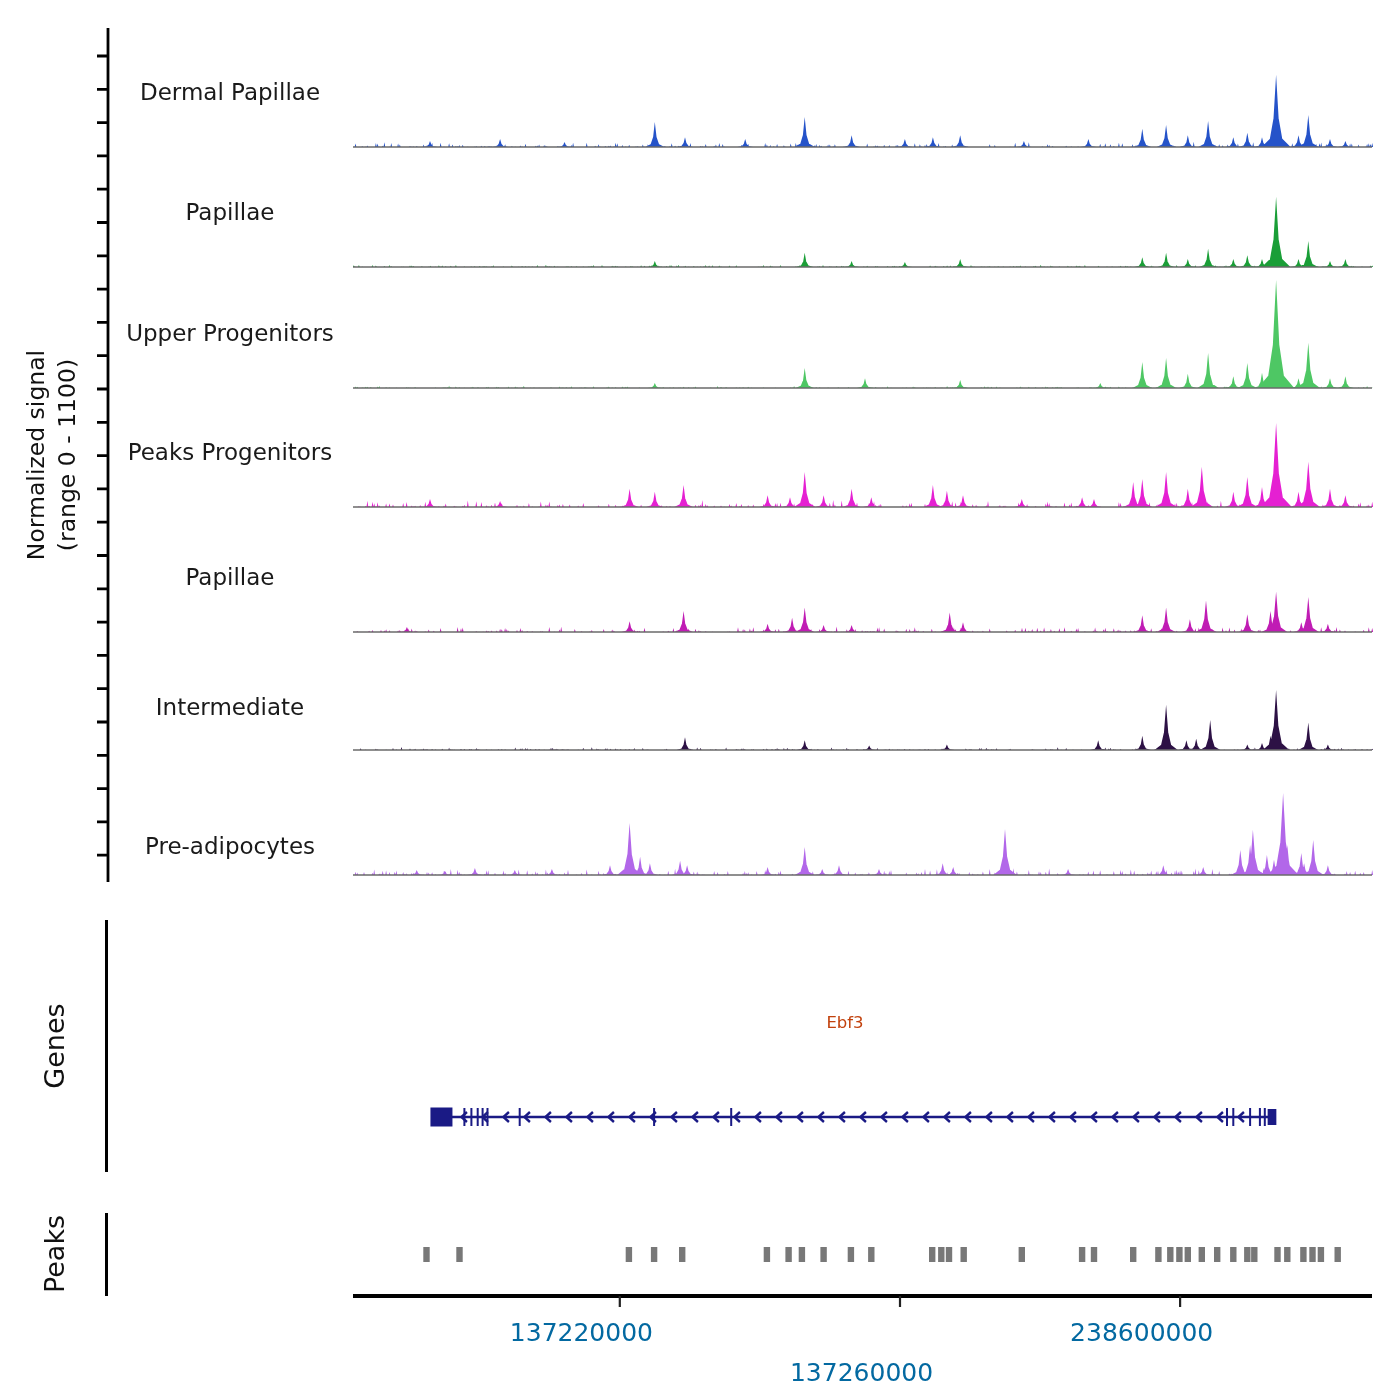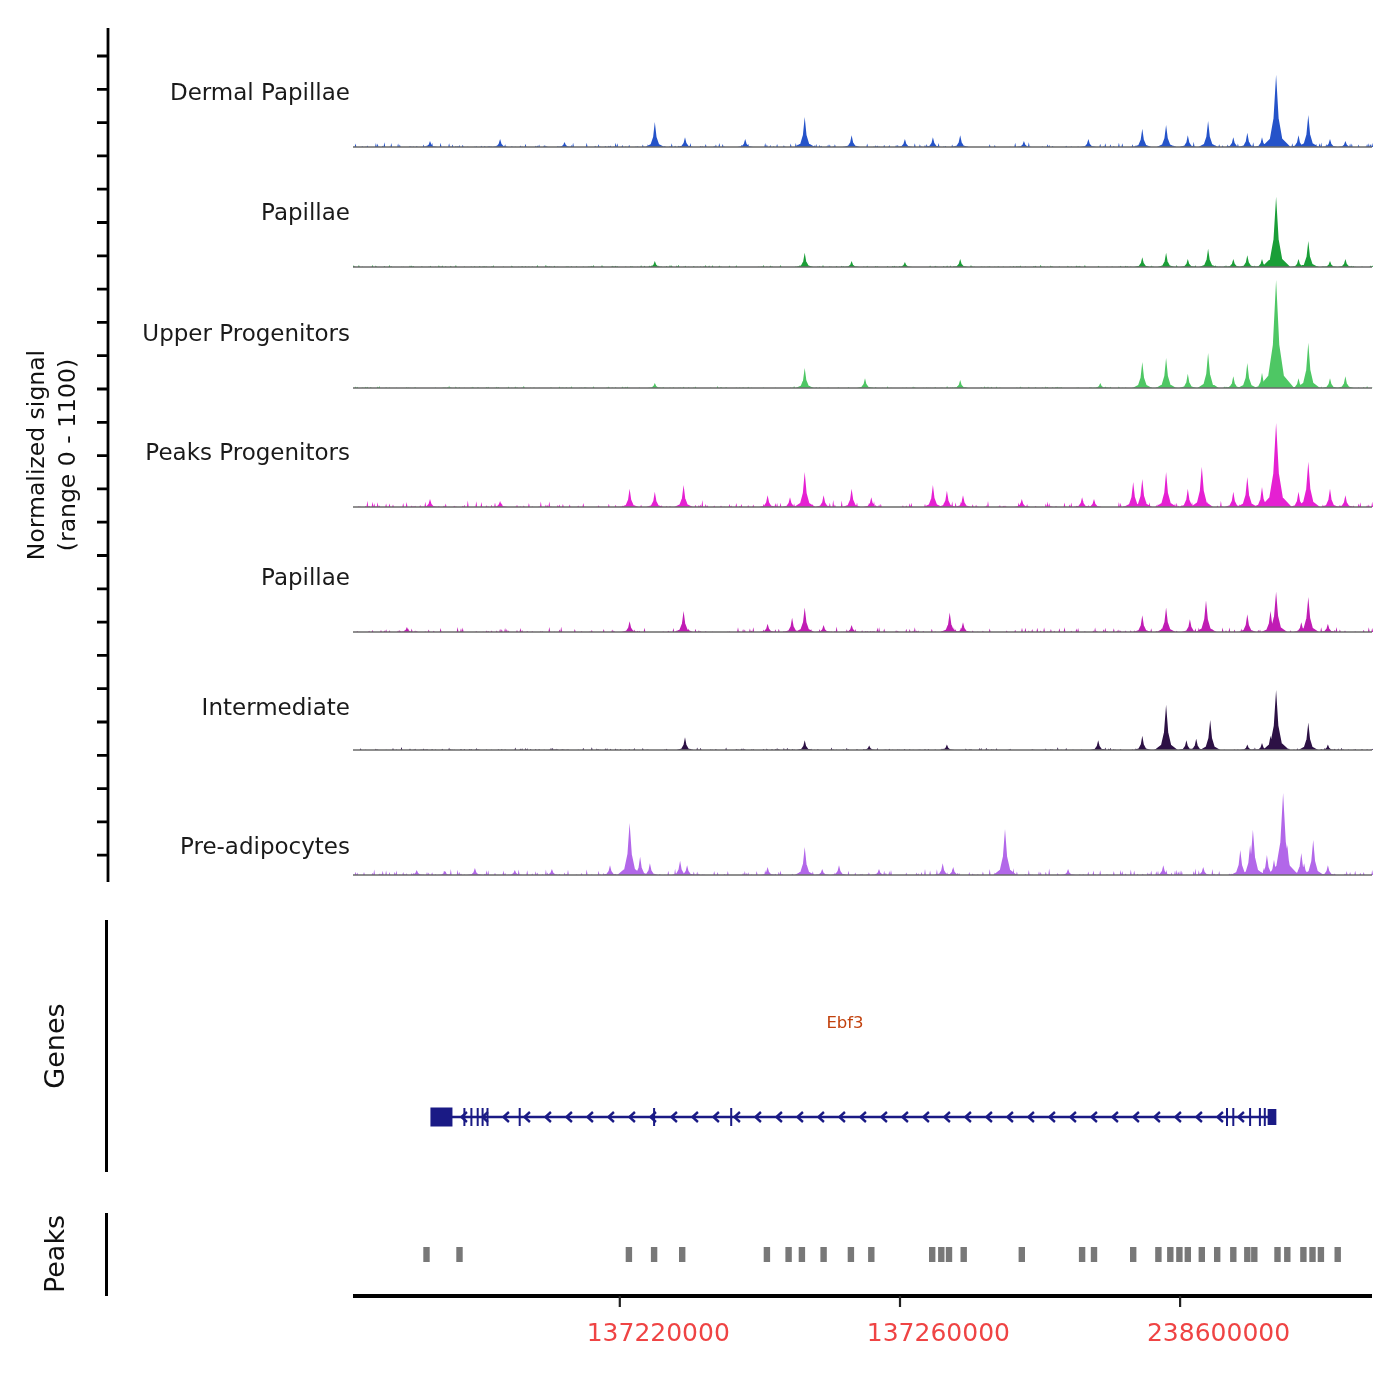--- a/index.html
+++ b/index.html
@@ -2,21 +2,21 @@
 <html><head>
 <meta charset="utf-8">
 <style>
   html,body{margin:0;padding:0;background:#ffffff;}
   #fig{
     position:relative;width:1400px;height:1400px;background:#ffffff;
     font-family:"DejaVu Sans","Liberation Sans",sans-serif;overflow:hidden;
   }
   .tlab{
     position:absolute;left:110px;width:240px;height:28px;line-height:28px;
-    text-align:right;font-size:23px;color:#1a1a1a;white-space:nowrap;
+    text-align:center;font-size:23px;color:#1a1a1a;white-space:nowrap;
   }
   .rot{transform:rotate(-90deg);transform-origin:50% 50%;}
   .ylab{
     position:absolute;left:-298px;top:424px;width:700px;height:62px;
     text-align:center;font-size:23.5px;line-height:31px;color:#111;
   }
   .seclab{
     position:absolute;left:-65px;width:240px;height:34px;line-height:34px;
     text-align:center;font-size:27px;color:#111;
   }
@@ -24,21 +24,21 @@
   .gene-name{
     position:absolute;left:745px;top:1013px;width:200px;height:20px;
     text-align:center;font-size:16.5px;color:#c2410c;
   }
   .xtitle{
     position:absolute;left:661px;top:1356px;width:400px;height:34px;
     text-align:center;font-size:27.5px;color:#000;
   }
   .xtick{
     position:absolute;top:1318px;width:220px;height:30px;line-height:30px;
-    text-align:right;font-size:25px;color:#ef4444;
+    text-align:left;font-size:25px;color:#0369a1;
   }
 </style>
 </head>
 <body>
 
 <div id="fig">
 
   <div class="ylab rot">
     <div>Normalized signal</div>
     <div>(range 0 - 1100)</div>
@@ -132,15 +132,15 @@
       <rect x="947.2" y="0" width="6.4" height="15" fill="#787878"></rect>
       <rect x="956.3" y="0" width="6.4" height="15" fill="#787878"></rect>
       <rect x="964.7" y="0" width="6.4" height="15" fill="#787878"></rect>
       <rect x="981.5" y="0" width="6.4" height="15" fill="#787878"></rect>
     </svg>
     <svg width="1040" height="22" style="position: absolute; left: 346px; top: 1294px; overflow: visible;">
       <path d="M7,2L1026,2" fill="none" stroke="#000000" stroke-width="3.8"></path>
       <path d="M273.8,2L273.8,13M554.0,2L554.0,13M834.1,2L834.1,13" fill="none" stroke="#222" stroke-width="2.2"></path>
     </svg>
     <div class="xtick" style="left: 509.831px;">137220000</div>
-    <div class="xtick" style="left: 789.968px;">137260000</div>
+    <div class="xtick" style="left: 789.968px; margin-top: 40px;">137260000</div>
     <div class="xtick" style="left: 1070.11px;">238600000</div>
   </div>
 
 </body></html>

